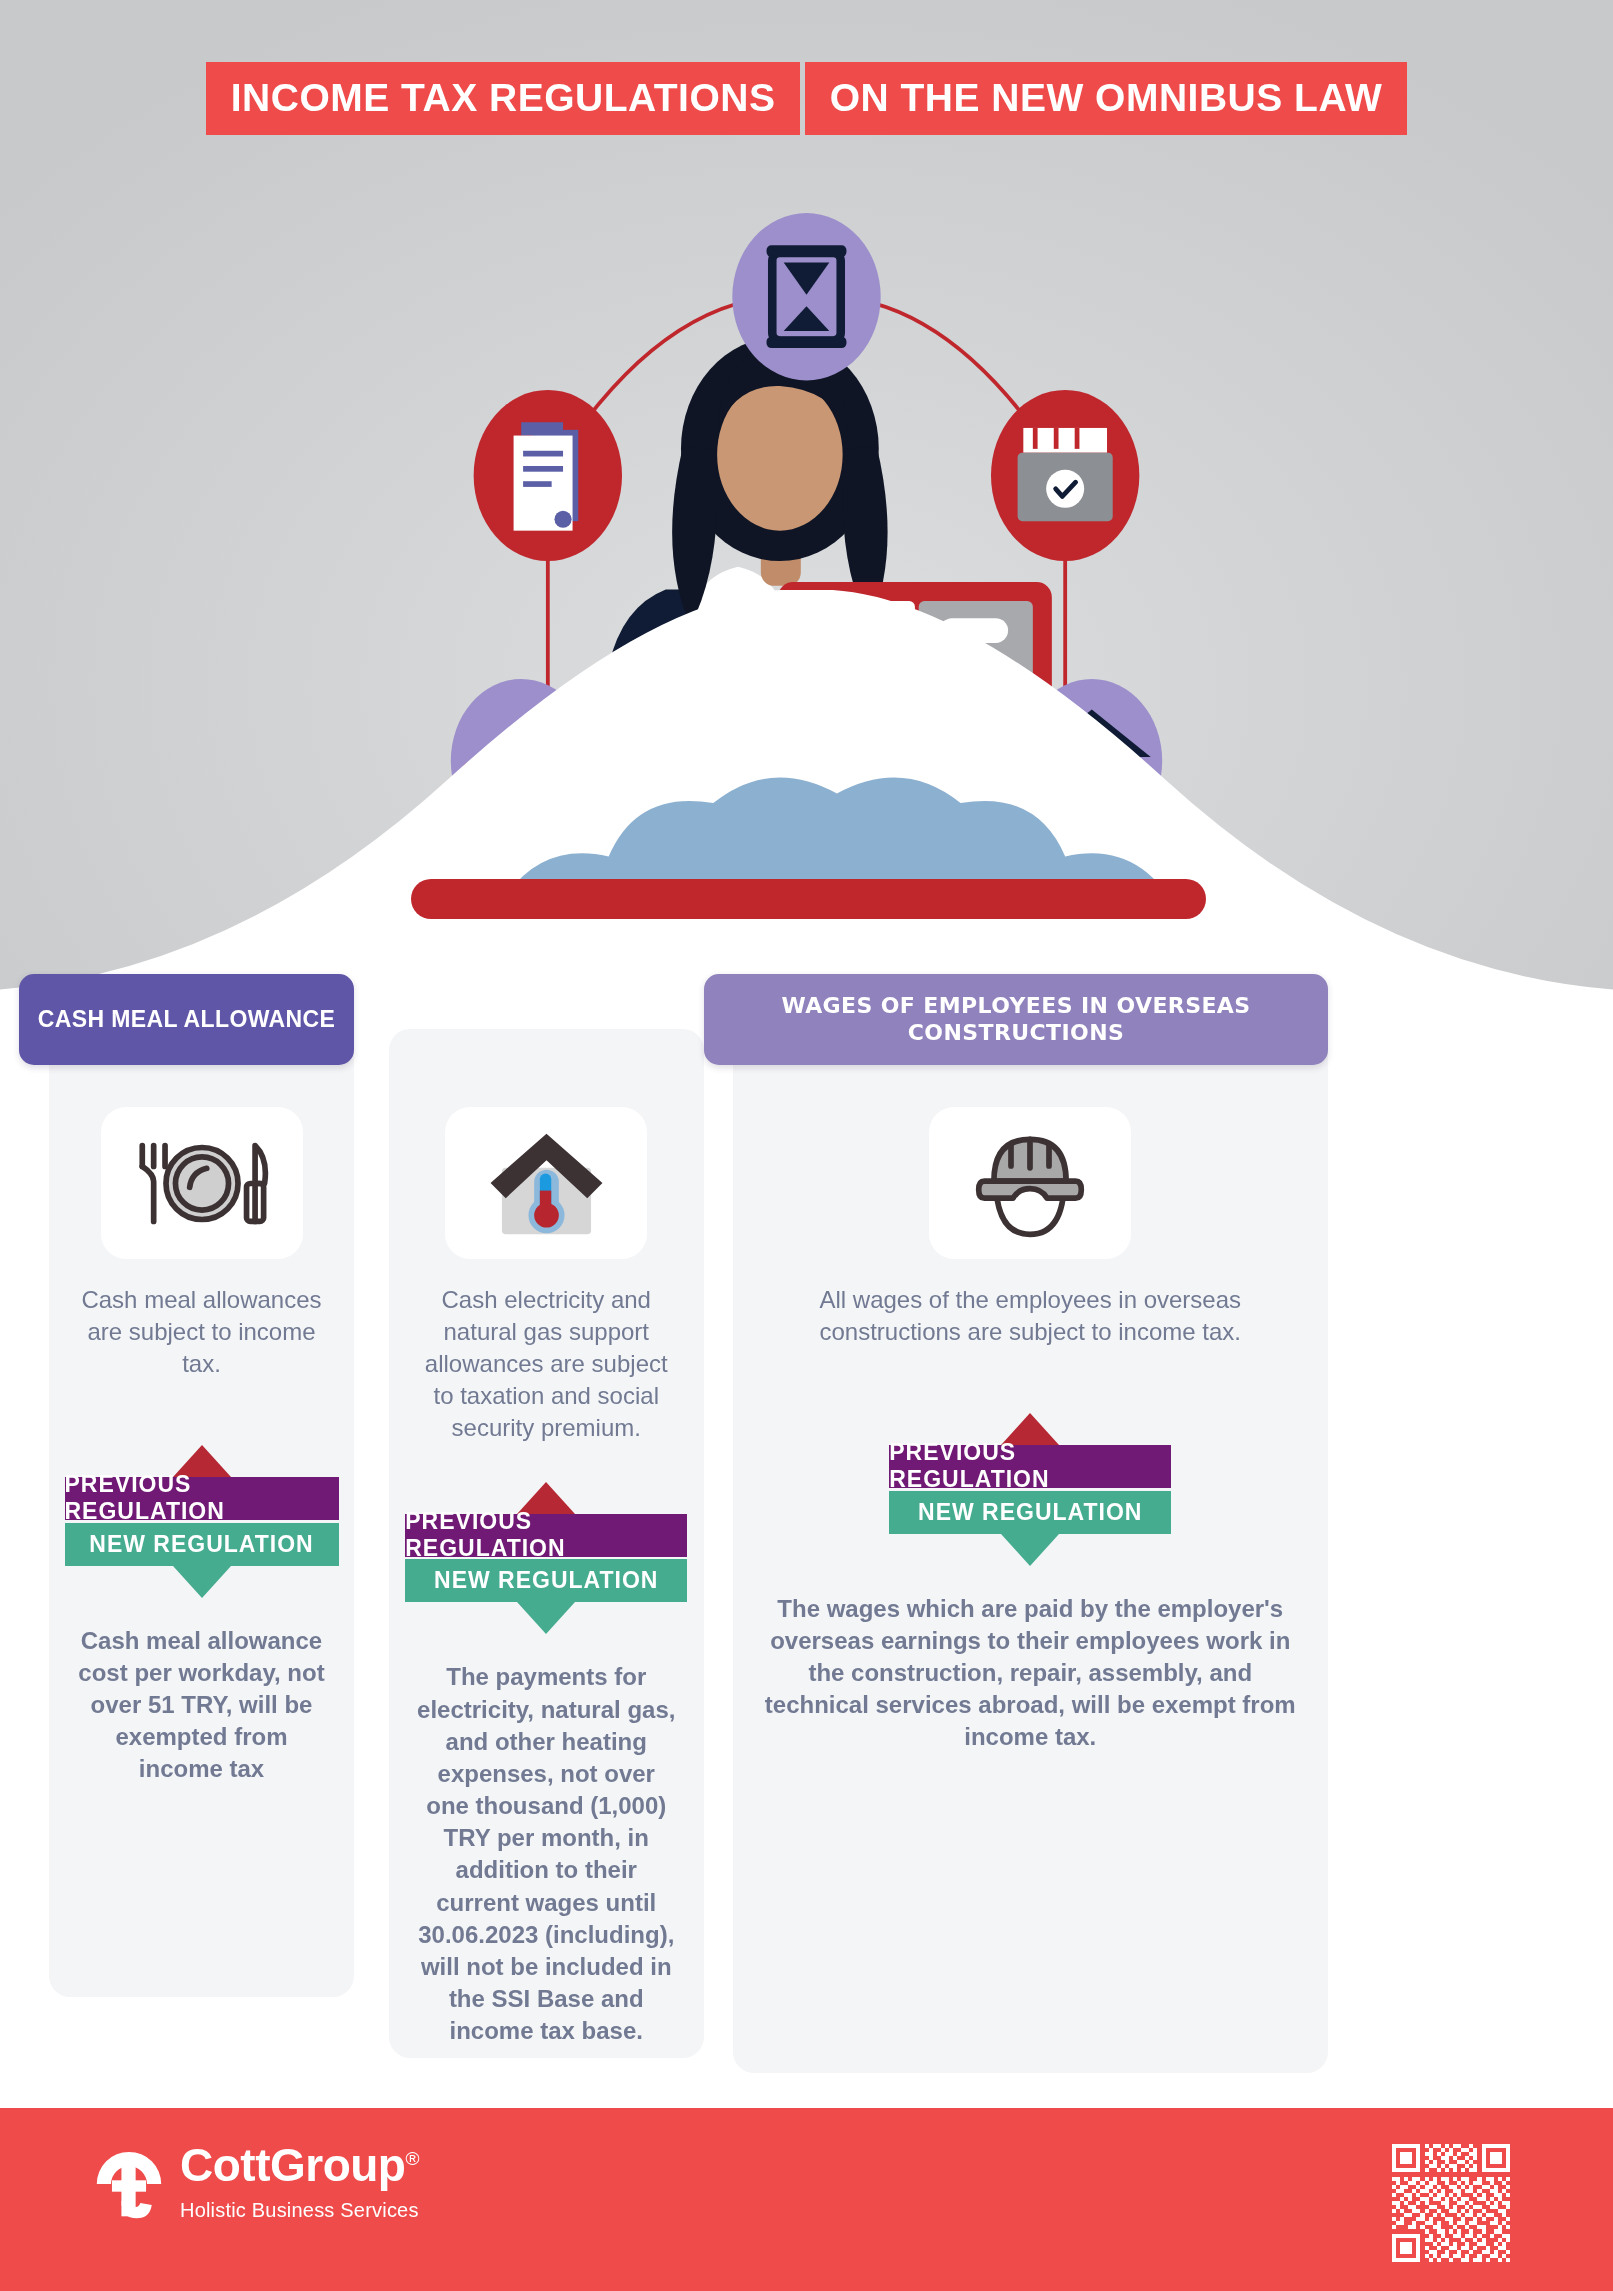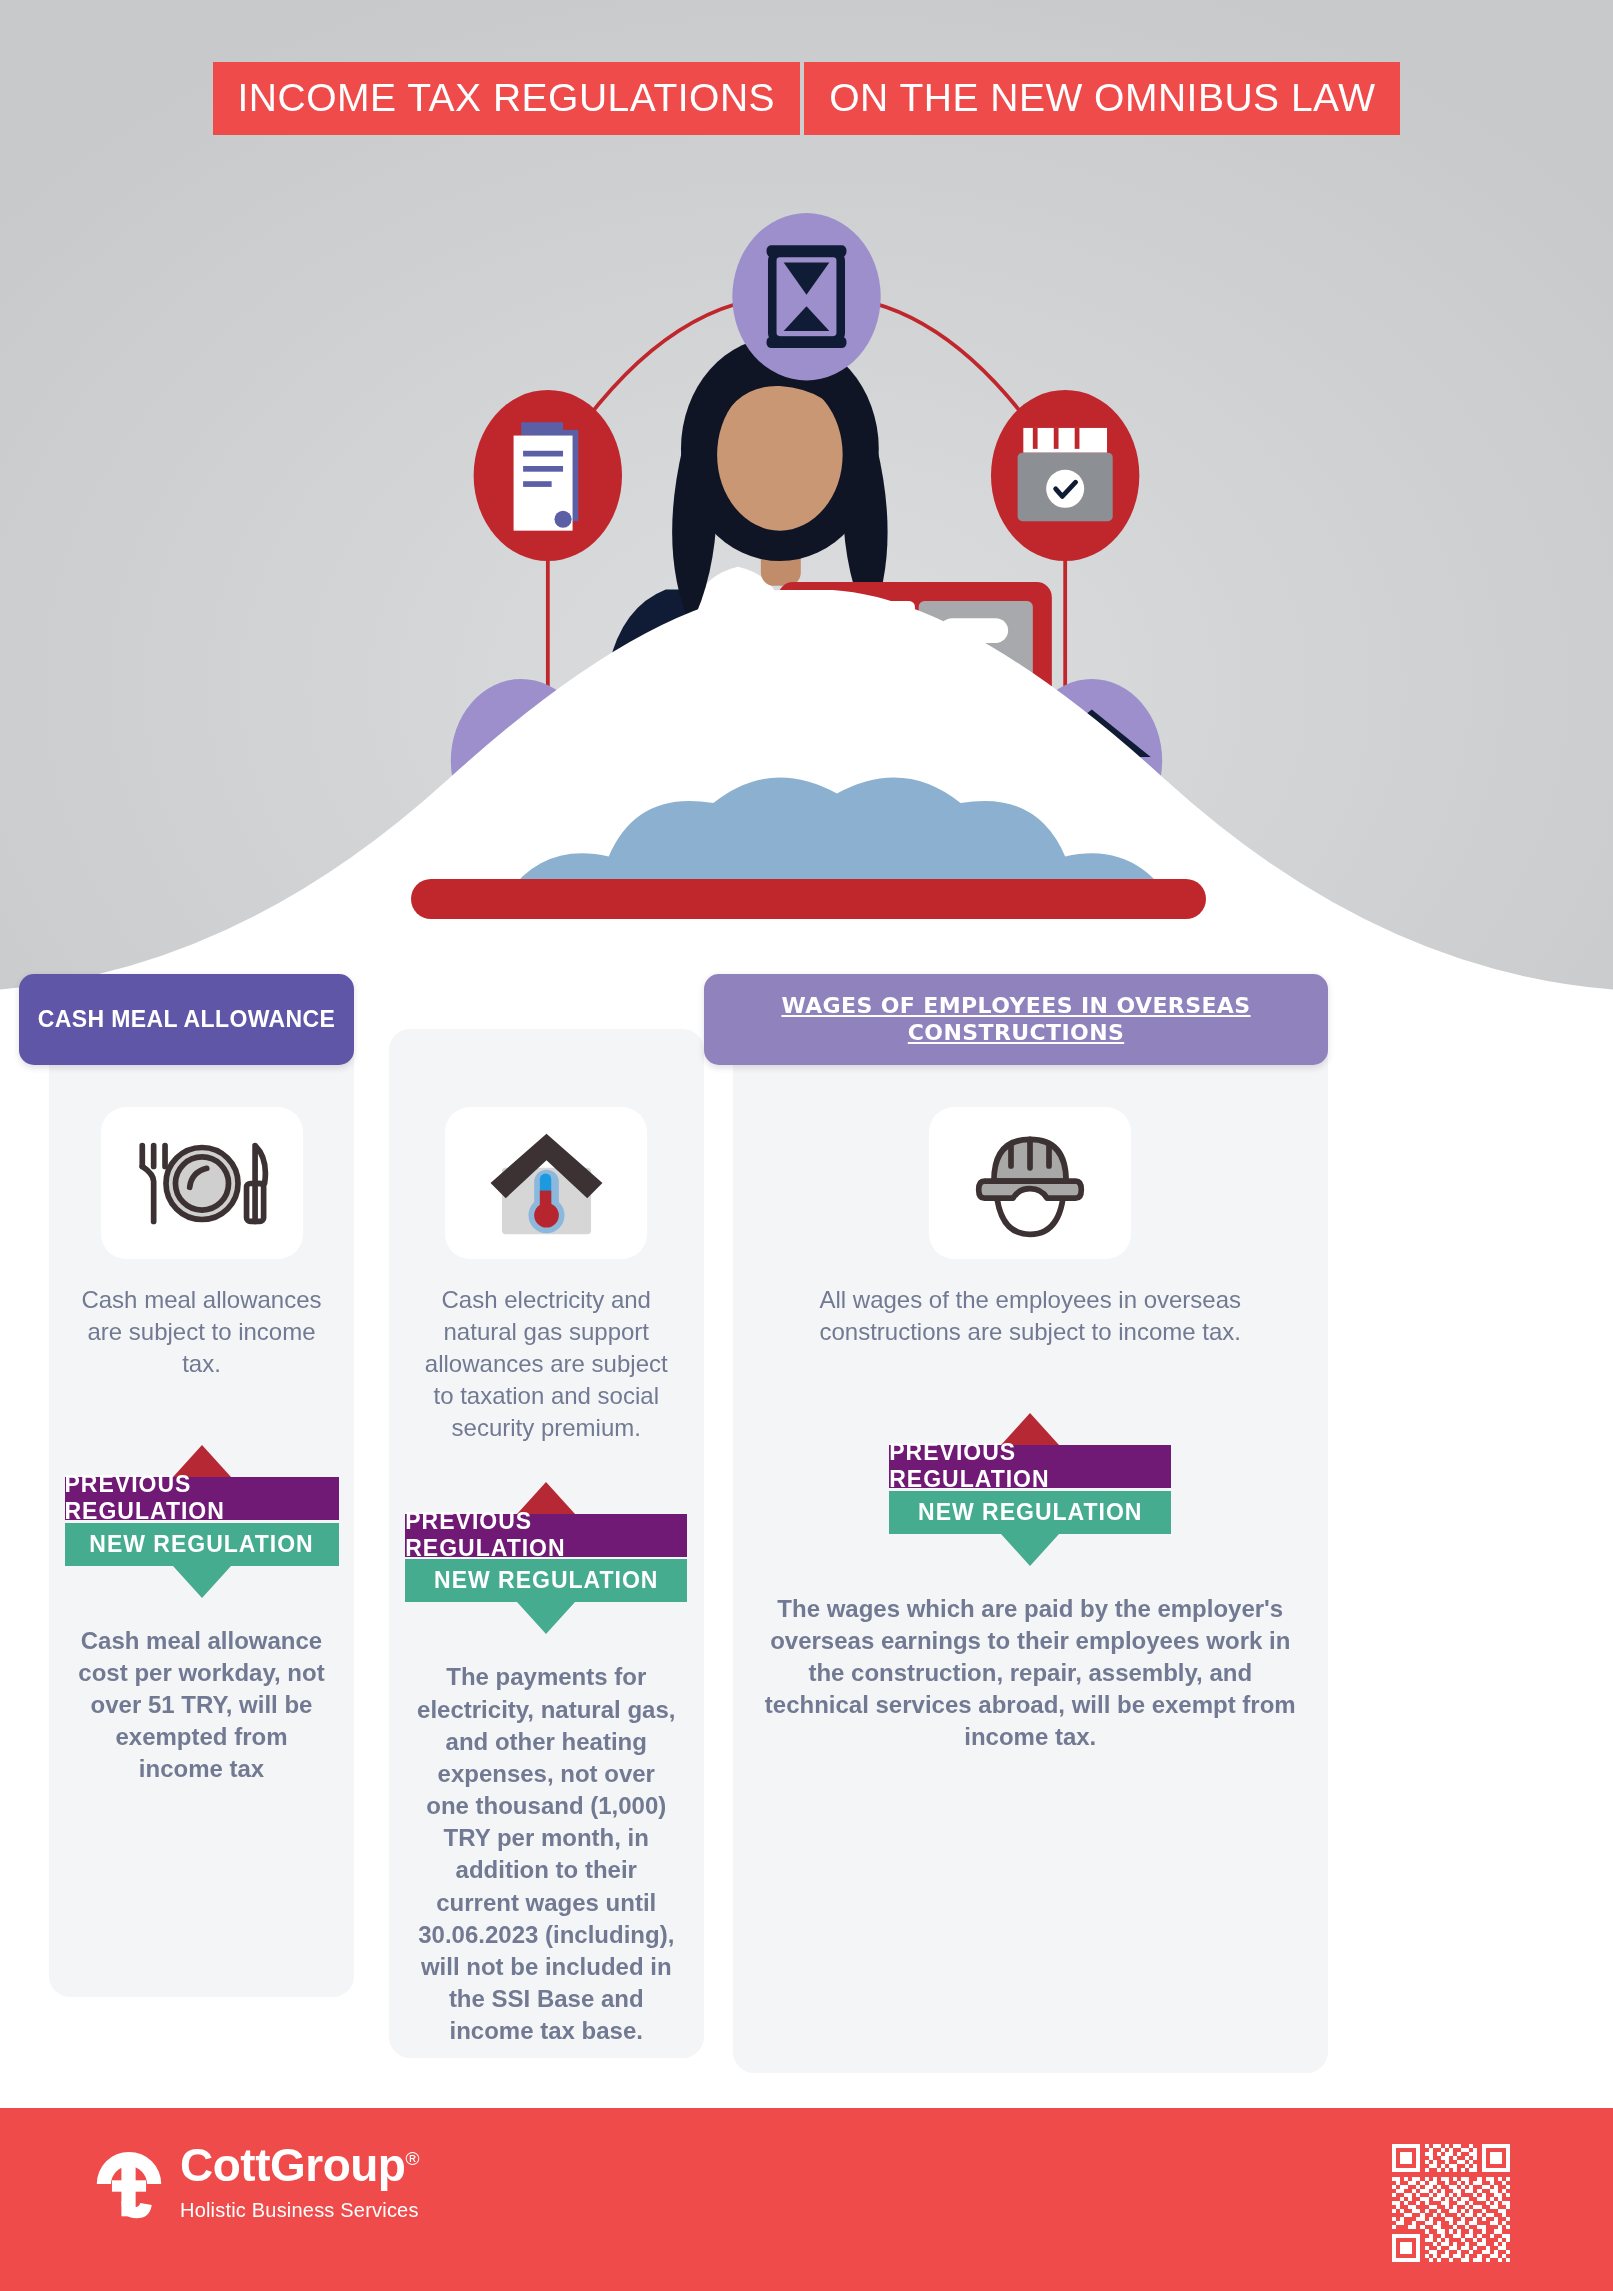--- a/index.html
+++ b/index.html
@@ -25,21 +25,21 @@
     top: 49px;
     left: 0;
     width: 100%;
     text-align: center;
     z-index: 40;
   }
   .title-bar {
     display: inline-block;
     background: #ef4b4b;
     color: #ffffff;
-    font-weight: normal;
+    font-weight: bold;
     font-size: 39px;
     letter-spacing: 0.5px;
     line-height: 1;
     padding: 16px 25px 18px 25px;
   }
   .title-bar.line2 { margin-top: 13.3px; }
 
   
   .hero {
     position: absolute;
@@ -411,21 +411,21 @@
         </div>
         <div class="card-desc">All wages of the employees in overseas constructions are subject to income tax.</div>
         <div class="badges" style="margin-top:65px;">
           <div class="arrow-up"></div>
           <div class="badge prev" style="width:282px;">PREVIOUS REGULATION</div>
           <div class="badge newr" style="width:282px;">NEW REGULATION</div>
           <div class="arrow-down"></div>
         </div>
         <div class="card-detail">The wages which are paid by the employer's overseas earnings to their employees work in the construction, repair, assembly, and technical services abroad, will be exempt from income tax.</div>
       </div>
-      <div class="card-head" style="background:#8f82bd; width:624px; font-family:'DejaVu Sans', sans-serif; font-size:22px;text-decoration:underline;">WAGES OF EMPLOYEES IN OVERSEAS CONSTRUCTIONS</div>
+      <div class="card-head" style="background:#8f82bd; width:624px; font-family:'DejaVu Sans', sans-serif; font-size:22px;">WAGES OF EMPLOYEES IN OVERSEAS CONSTRUCTIONS</div>
     </div>
 
   </div>
 
   <div class="footer">
 
     <div class="logo-wrap">
       <svg class="logo-mark" viewBox="0 0 76 92">
         <path d="M 4 44 a 34 34 0 0 1 68 0 l -15 0 a 19 19 0 0 0 -38 0 z" fill="#ffffff"></path>
         <rect x="30" y="20" width="15" height="58" fill="#ffffff"></rect>

